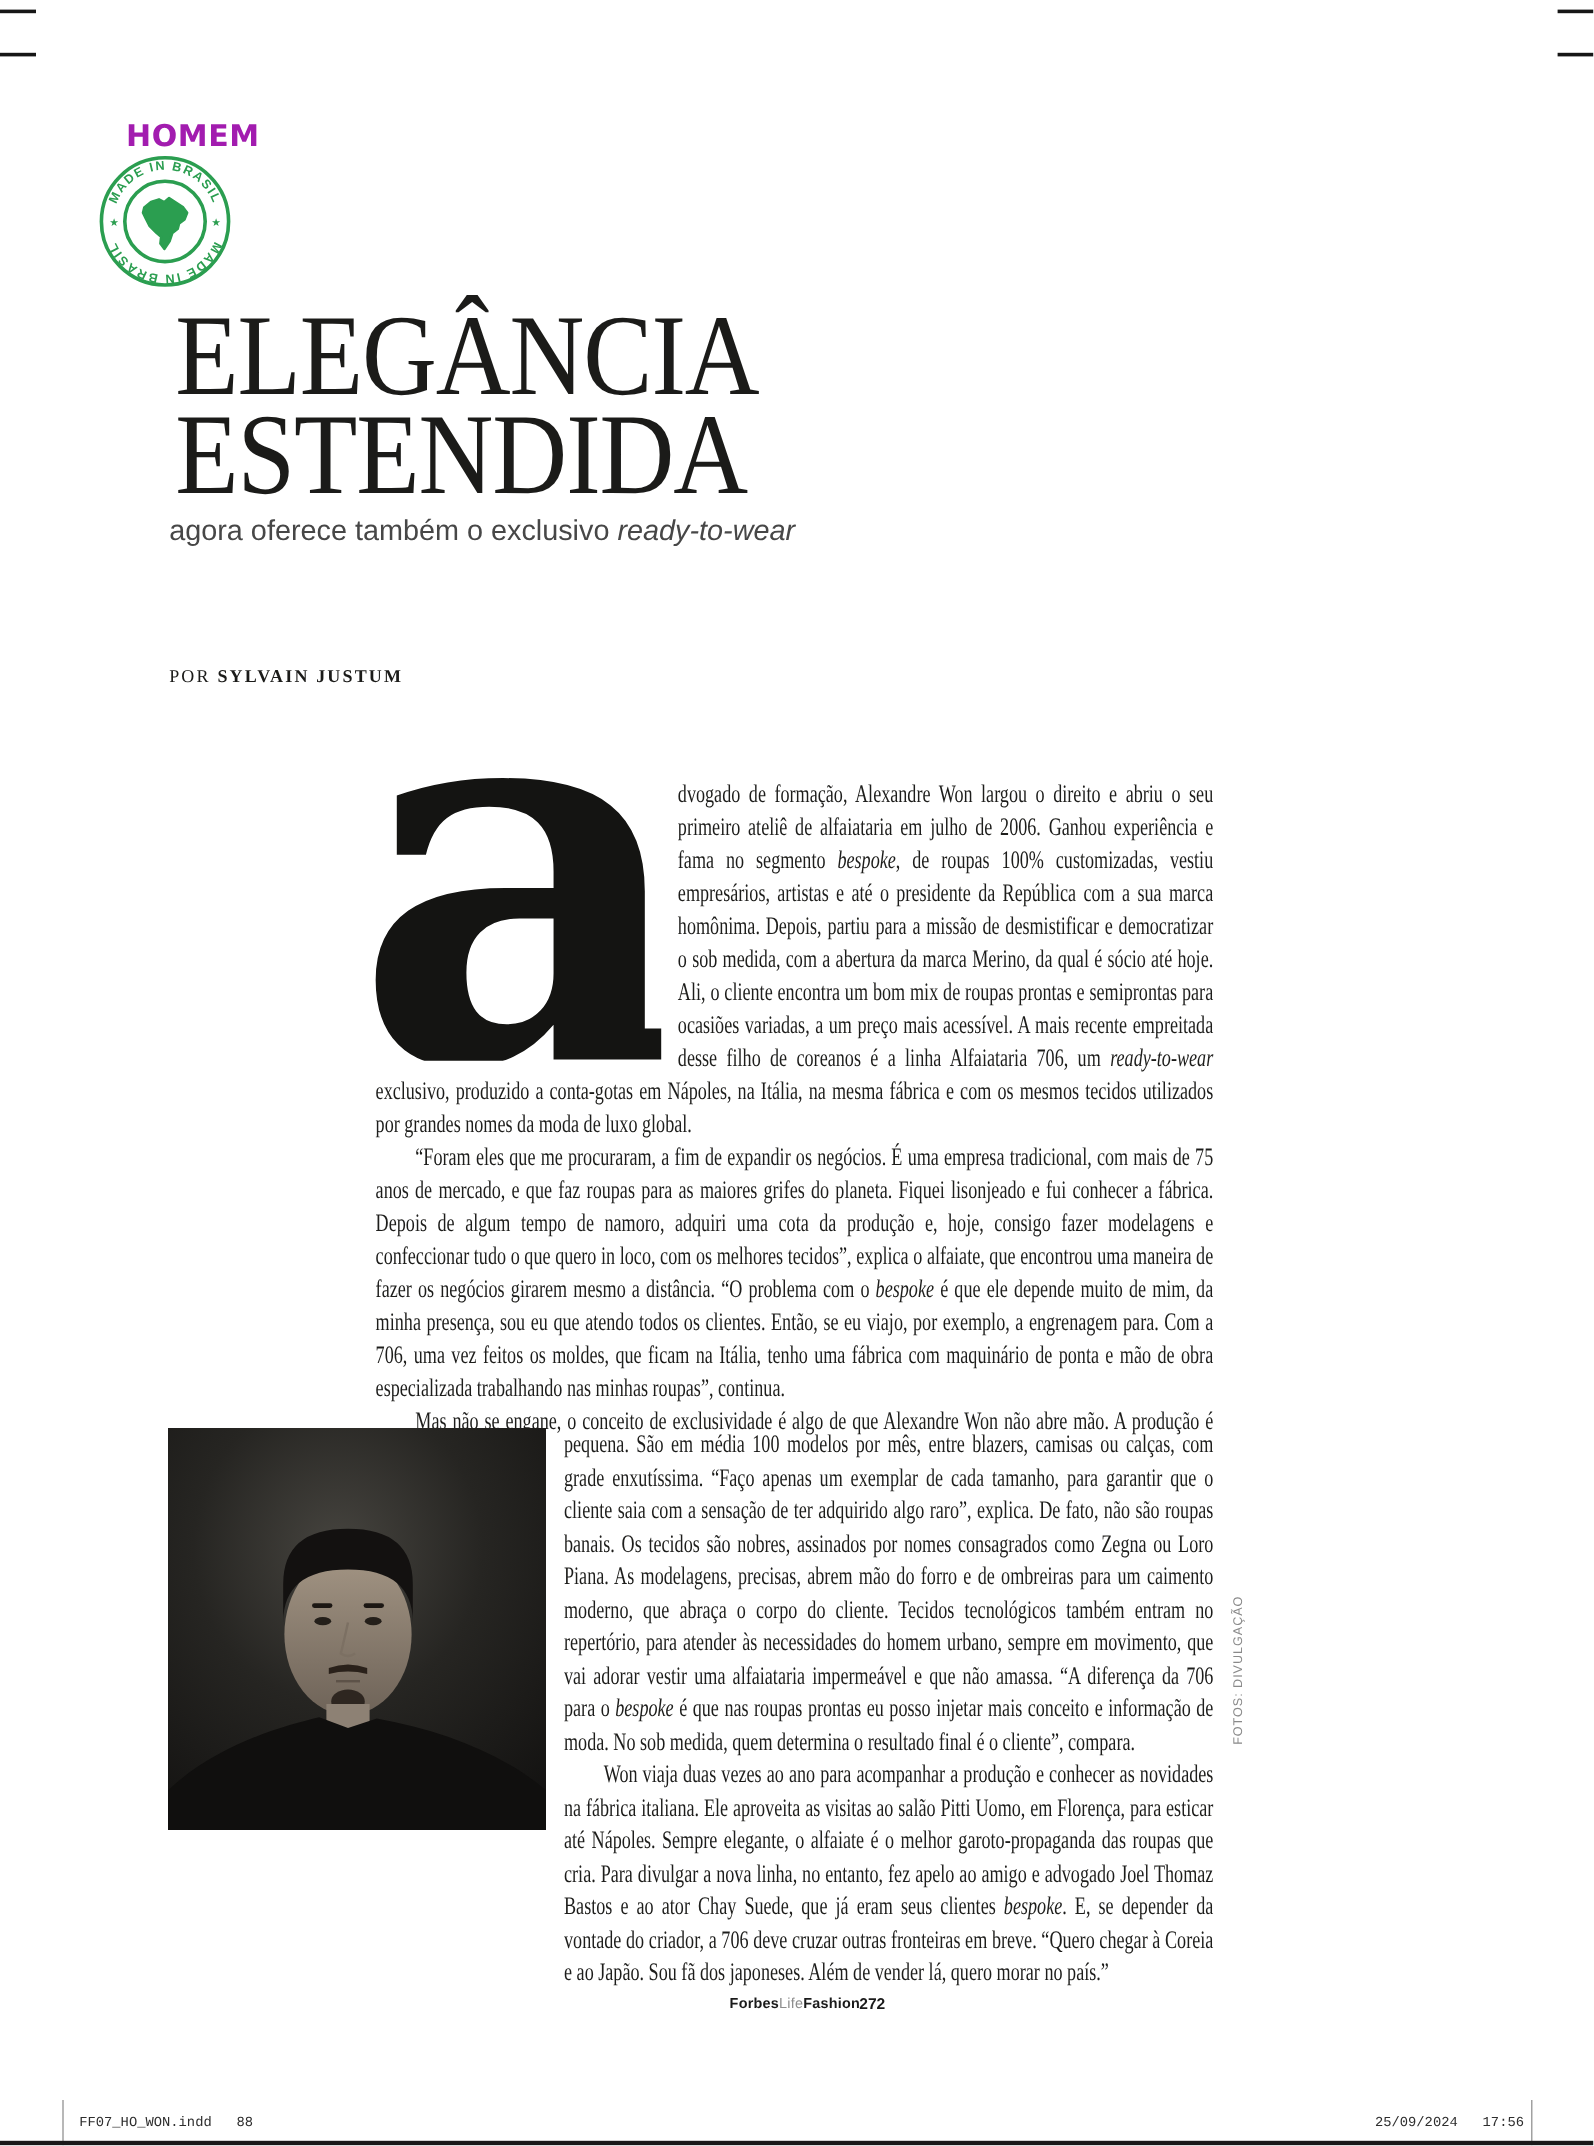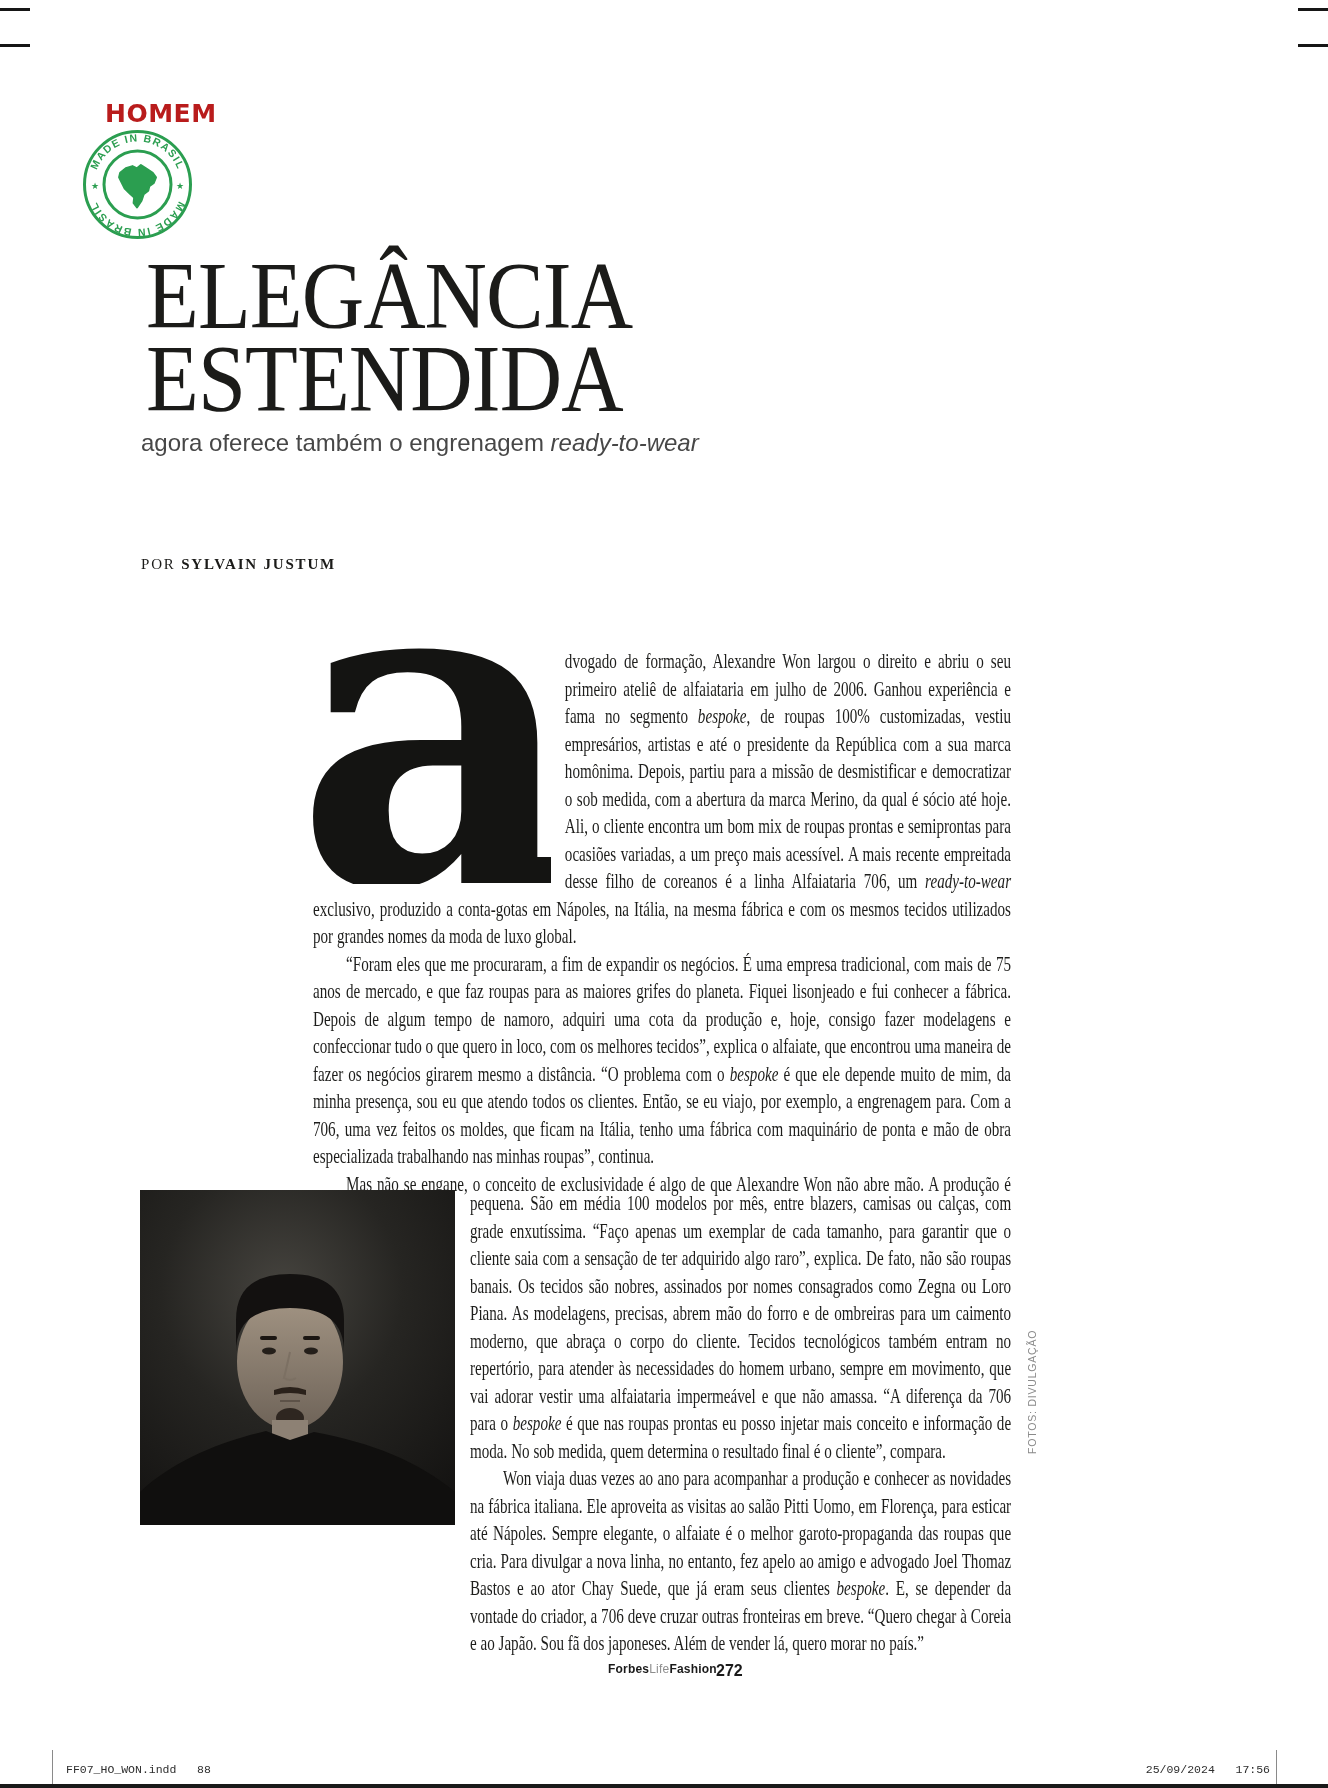--- a/index.html
+++ b/index.html
@@ -4,21 +4,21 @@
 <style>
   html,body{margin:0;padding:0;background:#ffffff;}
   body{width:1328px;height:1788px;position:relative;font-family:"Liberation Serif",serif;}
   .page{position:absolute;inset:0;overflow:hidden;background:#fff;}
 
   
   .cropmark{position:absolute;background:#161616;}
 
   
   .kicker{position:absolute;left:105px;top:99px;font-family:"DejaVu Sans",sans-serif;
-          font-weight:bold;font-size:25px;letter-spacing:.5px;color:#b91c1c;}
+          font-weight:bold;font-size:25px;letter-spacing:.5px;color:#a21caf;}
 
   
   .stamp{position:absolute;left:82px;top:129px;width:111px;height:111px;}
 
   
   .title{position:absolute;left:146px;top:254px;font-size:96px;line-height:83px;
          letter-spacing:-1px;color:#1b1b19;transform:scaleX(.9);transform-origin:left top;
          font-family:"Liberation Serif",serif;}
   .title .tline{display:block;}
 
@@ -55,21 +55,21 @@
   .credit{position:absolute;left:1026px;top:1322px;height:132px;width:16px;
           writing-mode:vertical-rl;transform:rotate(180deg);
           font-family:"Liberation Sans",sans-serif;font-size:10.5px;letter-spacing:.8px;color:#8a8a8a;}
 
   
   .footer-brand{position:absolute;left:583px;top:1662px;font-family:"Liberation Sans",sans-serif;
                 font-size:12px;color:#1a1a1a;letter-spacing:.2px;margin-left:25px;}
   .fb-b{font-weight:bold;}
   .fb-l{font-weight:normal;color:#8d8d8d;}
   .pageno{position:absolute;left:716px;top:1662px;font-family:"Liberation Sans",sans-serif;
-          font-size:16px;font-weight:bold;color:#1a1a1a;}
+          font-size:13px;font-weight:bold;color:#1a1a1a;}
 
   
   .slug{position:absolute;top:1763px;font-family:Liberation Mono, monospace;font-size:11.5px;
         color:#2e2e2e;white-space:pre;}
   .slug-left{left:66px;}
   .slug-right{right:58px;}
   .vline{position:absolute;top:1750px;width:1px;height:38px;background:#8a8a8a;}
   .bottombar{position:absolute;left:0;top:1784px;width:1328px;height:4px;background:#191919;}
 </style>
 </head>
@@ -101,21 +101,21 @@
     <text x="98" y="59.5" font-size="9" fill="#2b9e50" text-anchor="middle">★</text>
     <path fill="#2b9e50" stroke="#2b9e50" stroke-width="2" stroke-linejoin="round" d="M38.2,43.8 L43.8,39.3 L50.5,37.1 L55,39.3 L58.9,36 L64,39.3 L70.7,43.8 L74,48.3 L71.8,53.9 L67.3,57.2 L66.2,61.7 L61.7,65.1 L59.5,71.8 L55,78.5 L51.6,74 L52.2,68.4 L48.3,65.1 L42.7,59.5 L39.3,52.8 L37.1,48.3 Z"></path>
   </svg>
 
   <h1 class="title" style="margin:0;font-weight:normal;">
     <span class="tline">ELEGÂNCIA</span>
     <span class="tline">ESTENDIDA</span>
   </h1>
 
   <div class="deck">
-    <div class="dline"><span>agora oferece também o engrenagem </span><span class="it">ready-to-wear</span></div>
+    <div class="dline"><span>agora oferece também o exclusivo </span><span class="it">ready-to-wear</span></div>
   </div>
 
   <div class="byline">
     <span>POR</span>
     <span> </span>
     <span class="bname">SYLVAIN JUSTUM</span>
   </div>
 
   <svg class="dropcap-svg" viewBox="0 0 240 238">
     <text x="-16" y="237" font-family="DejaVu Serif, serif" font-weight="bold" font-size="440" fill="#141412">a</text>

